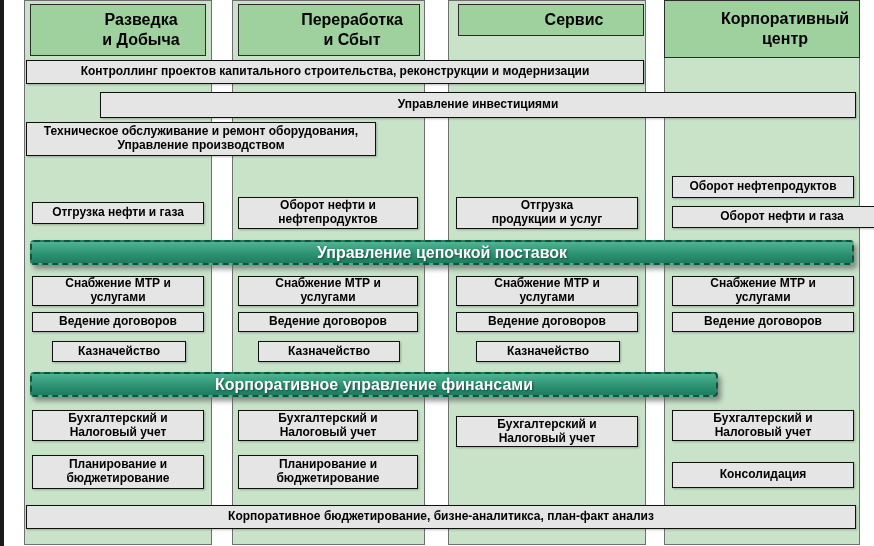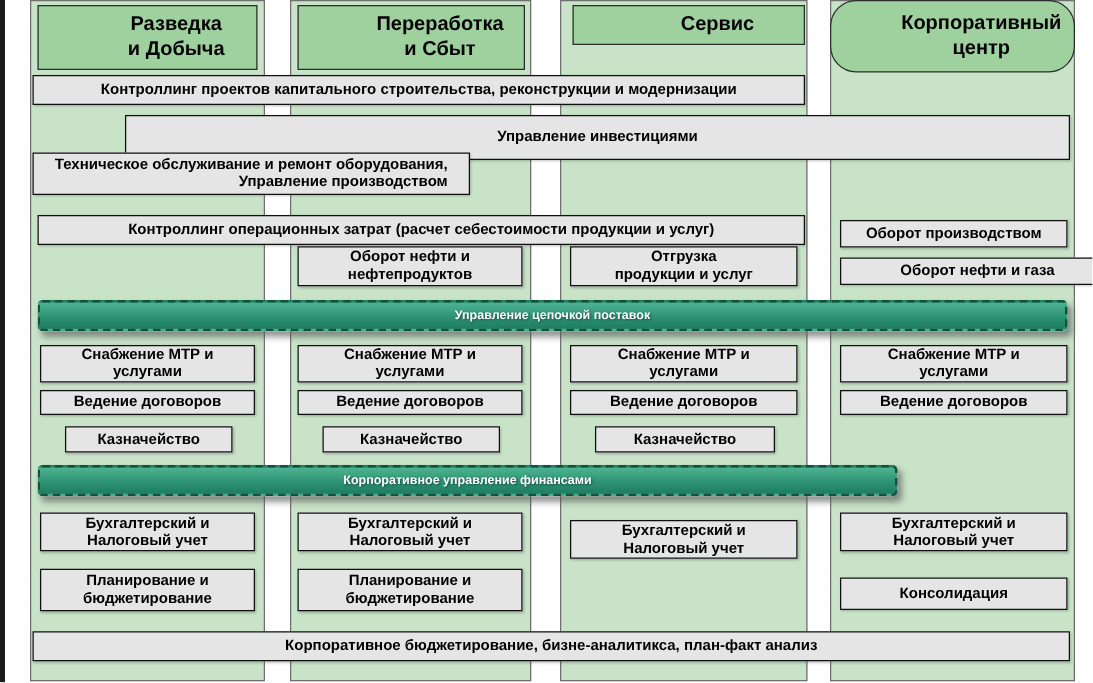--- a/index.html
+++ b/index.html
@@ -7,53 +7,53 @@
   .left-bar{position:absolute;left:0;top:0;width:4px;height:546px;background:#1a1a1a;}
   .band{position:absolute;top:0;height:545px;background:#c8e3c8;border:1px solid #6f6f6f;box-sizing:border-box;}
   .hdr{position:absolute;background:#9ed19e;border:1.6px solid #2b2b2b;box-sizing:border-box;
        font-weight:bold;font-size:16px;color:#000;display:flex;align-items:center;justify-content:center;
        text-align:center;white-space:pre-line;line-height:1.25;padding-left:46px;}
   .box{position:absolute;background:#e5e5e5;border:1.4px solid #101010;box-sizing:border-box;
        font-weight:bold;font-size:12px;color:#000;display:flex;align-items:center;justify-content:center;
        text-align:center;white-space:pre-line;line-height:1.15;box-shadow:1px 1px 2px rgba(0,0,0,0.25);}
   .banner{position:absolute;background:linear-gradient(180deg,#4db391 0%,#2d9373 55%,#1f7c60 100%);
        border:2px dashed #12513c;border-radius:4px;box-sizing:border-box;color:#ffffff;font-weight:bold;
-       font-size:10px;display:flex;align-items:center;justify-content:center;text-align:center;
+       font-size:16px;display:flex;align-items:center;justify-content:center;text-align:center;
        box-shadow:3px 4px 5px rgba(90,90,90,0.65);text-shadow:1px 1px 2px rgba(0,0,0,0.45);}
 </style>
 </head>
 <body>
 
 <div id="stage">
   <div class="left-bar"></div>
 
   <div class="band" style="left:24px;width:188px;"></div>
   <div class="band" style="left:232px;width:193px;"></div>
   <div class="band" style="left:448px;width:198px;"></div>
   <div class="band" style="left:664px;width:196px;"></div>
 
   <div class="hdr" style="left:30px;top:4px;width:176px;height:52px;">Разведка
 и Добыча</div>
   <div class="hdr" style="left:238px;top:4px;width:182px;height:52px;">Переработка
 и Сбыт</div>
   <div class="hdr" style="left:430px;top:4px;width:186px;height:32px;margin-left:28px;">Сервис</div>
-  <div class="hdr" style="left:664px;top:0px;width:196px;height:58px;border-radius:21px;">Корпоративный
+  <div class="hdr" style="left:664px;top:0px;width:196px;height:58px;">Корпоративный
 центр</div>
 
   <div class="box" style="left:26px;top:60px;width:618px;height:24px;">Контроллинг проектов капитального строительства, реконструкции и модернизации</div>
-  <div class="box" style="left:100px;top:92px;width:756px;height:36px;">Управление инвестициями</div>
-  <div class="box" style="left:26px;top:122px;width:350px;height:34px;text-align:right;">Техническое обслуживание и ремонт оборудования,
+  <div class="box" style="left:100px;top:92px;width:756px;height:26px;">Управление инвестициями</div>
+  <div class="box" style="left:26px;top:122px;width:350px;height:34px;">Техническое обслуживание и ремонт оборудования,
 Управление производством</div>
-  <div class="box" style="left:30px;top:172px;width:614px;height:24px;">Контроллинг операционных затрат (расчет себестоимости продукции и услуг)</div>
 
+  <div class="box" style="left:32px;top:202px;width:172px;height:22px;">Отгрузка нефти и газа</div>
   <div class="box" style="left:238px;top:197px;width:180px;height:32px;">Оборот нефти и
 нефтепродуктов</div>
   <div class="box" style="left:456px;top:197px;width:182px;height:32px;">Отгрузка
 продукции и услуг</div>
-  <div class="box" style="left:672px;top:176px;width:182px;height:22px;">Оборот производством</div>
+  <div class="box" style="left:672px;top:176px;width:182px;height:22px;">Оборот нефтепродуктов</div>
   <div class="box" style="left:672px;top:206px;width:220px;height:22px;">Оборот нефти и газа</div>
 
   <div class="banner" style="left:30px;top:240px;width:824px;height:25px;">Управление цепочкой поставок</div>
 
   <div class="box" style="left:32px;top:276px;width:172px;height:30px;">Снабжение МТР и
 услугами</div>
   <div class="box" style="left:238px;top:276px;width:180px;height:30px;">Снабжение МТР и
 услугами</div>
   <div class="box" style="left:456px;top:276px;width:182px;height:30px;">Снабжение МТР и
 услугами</div>

